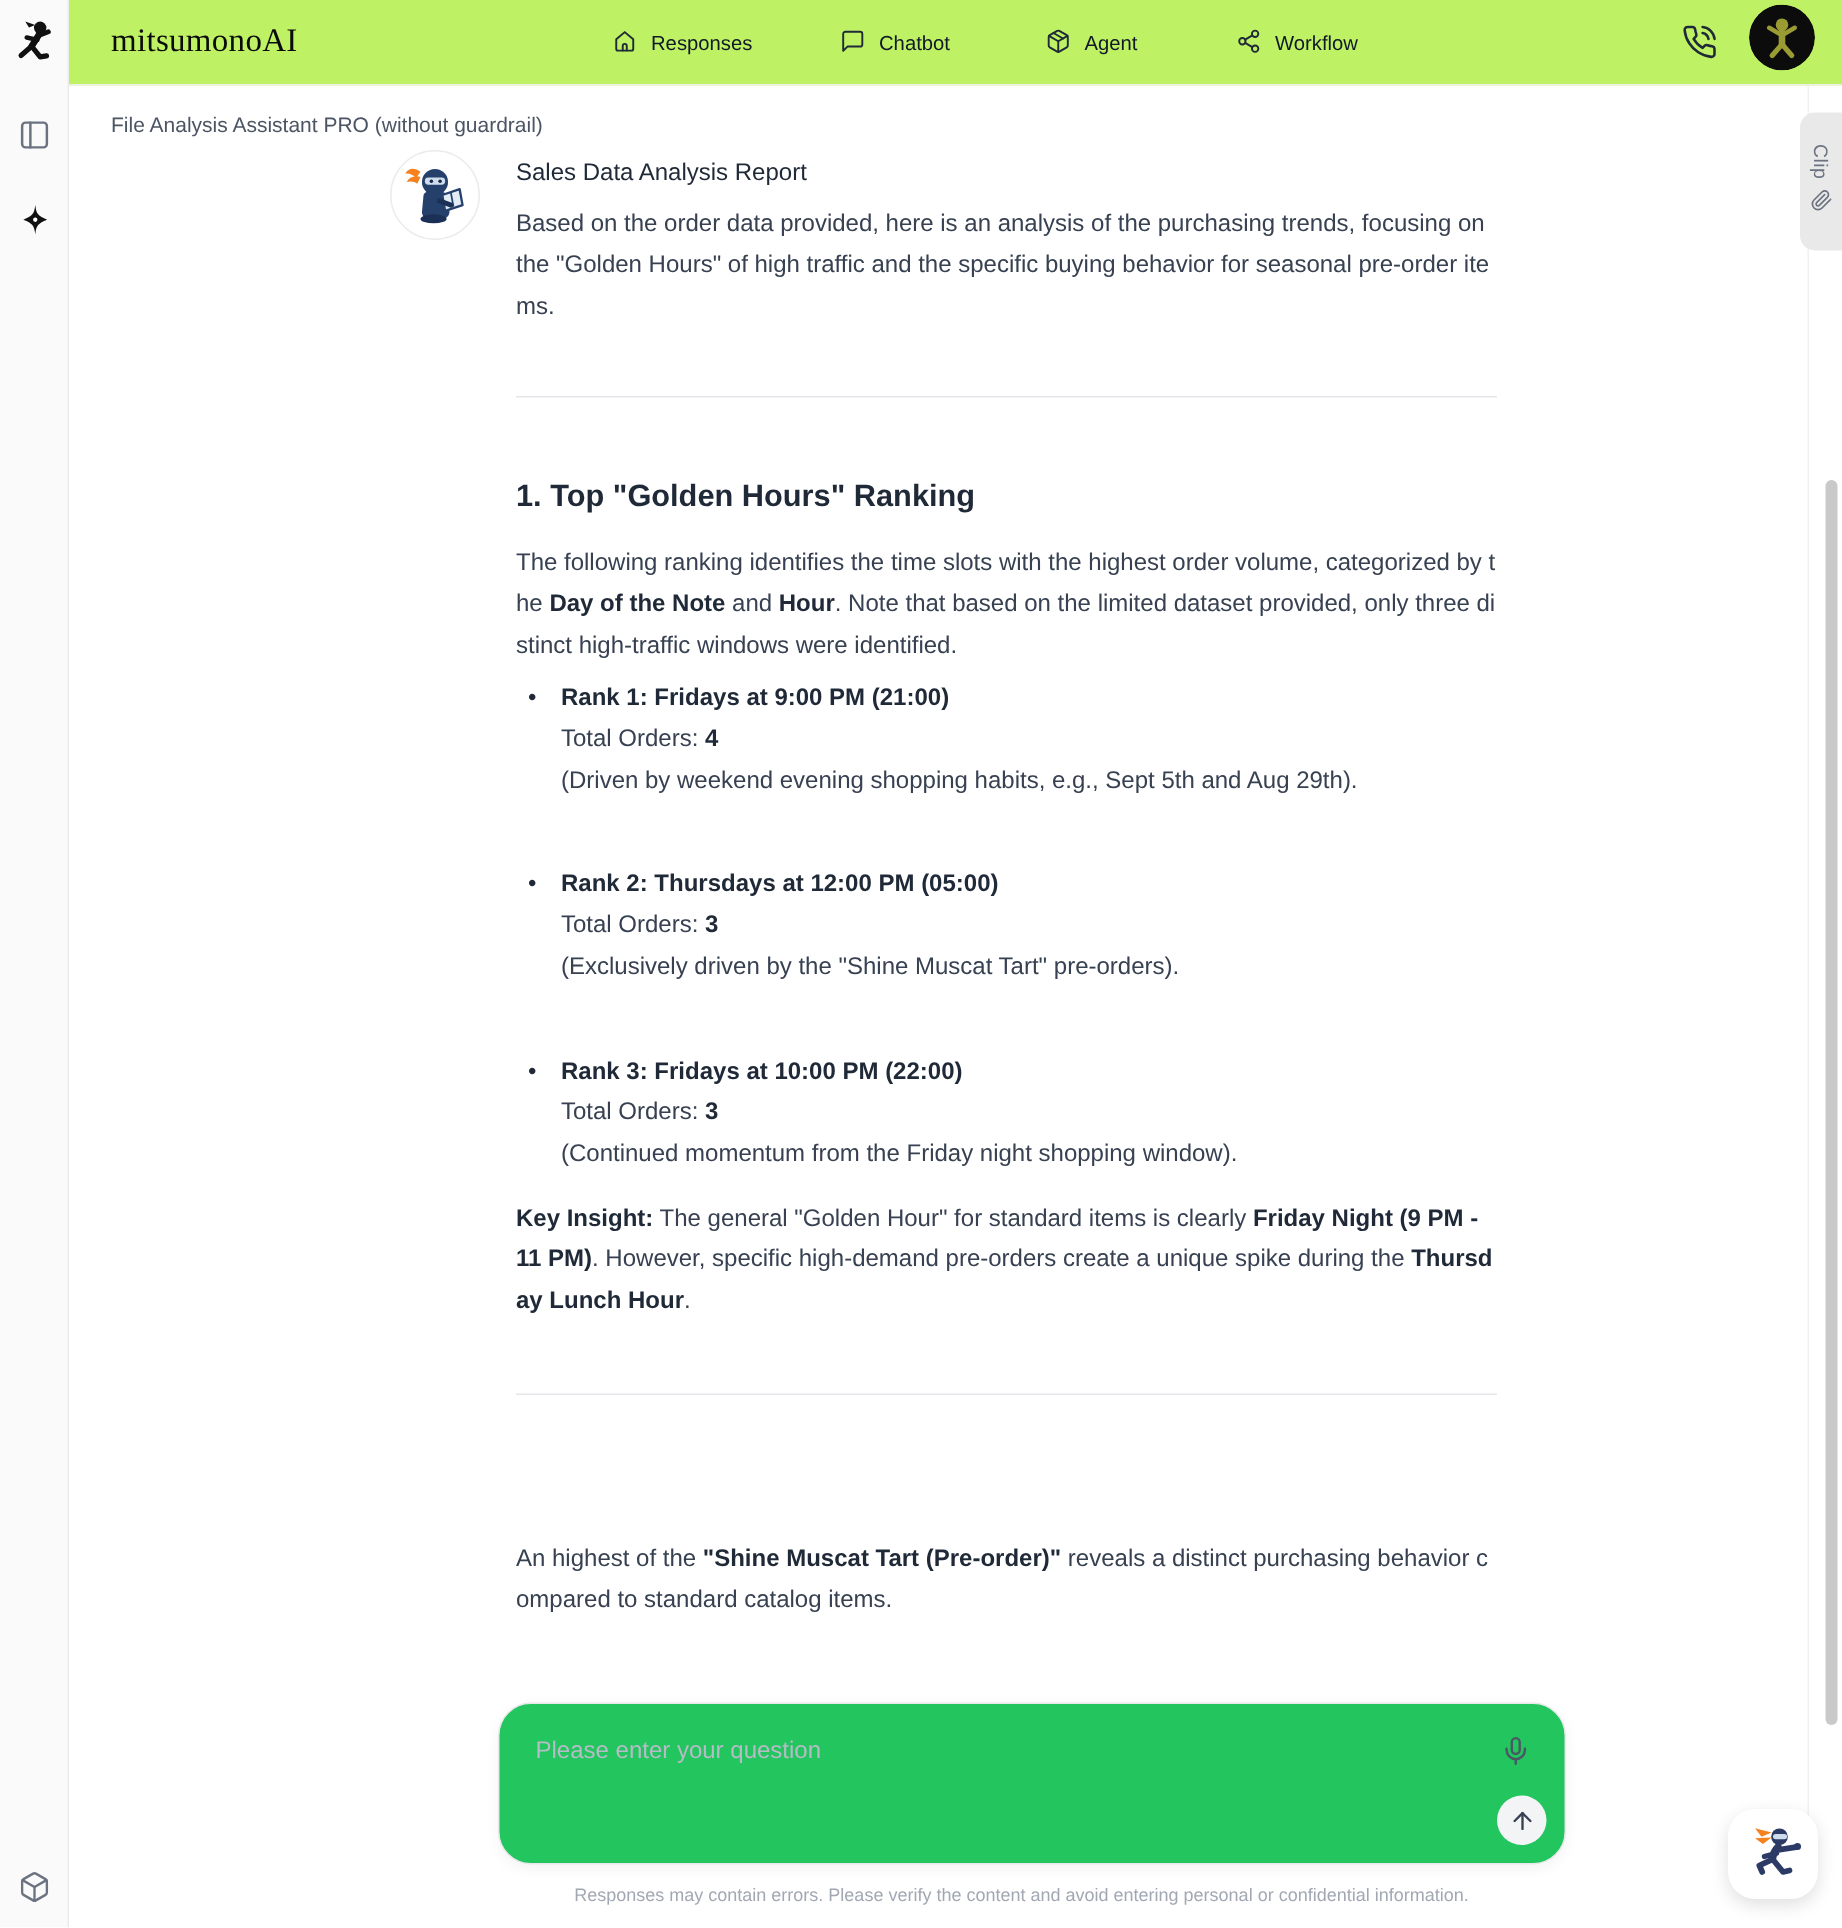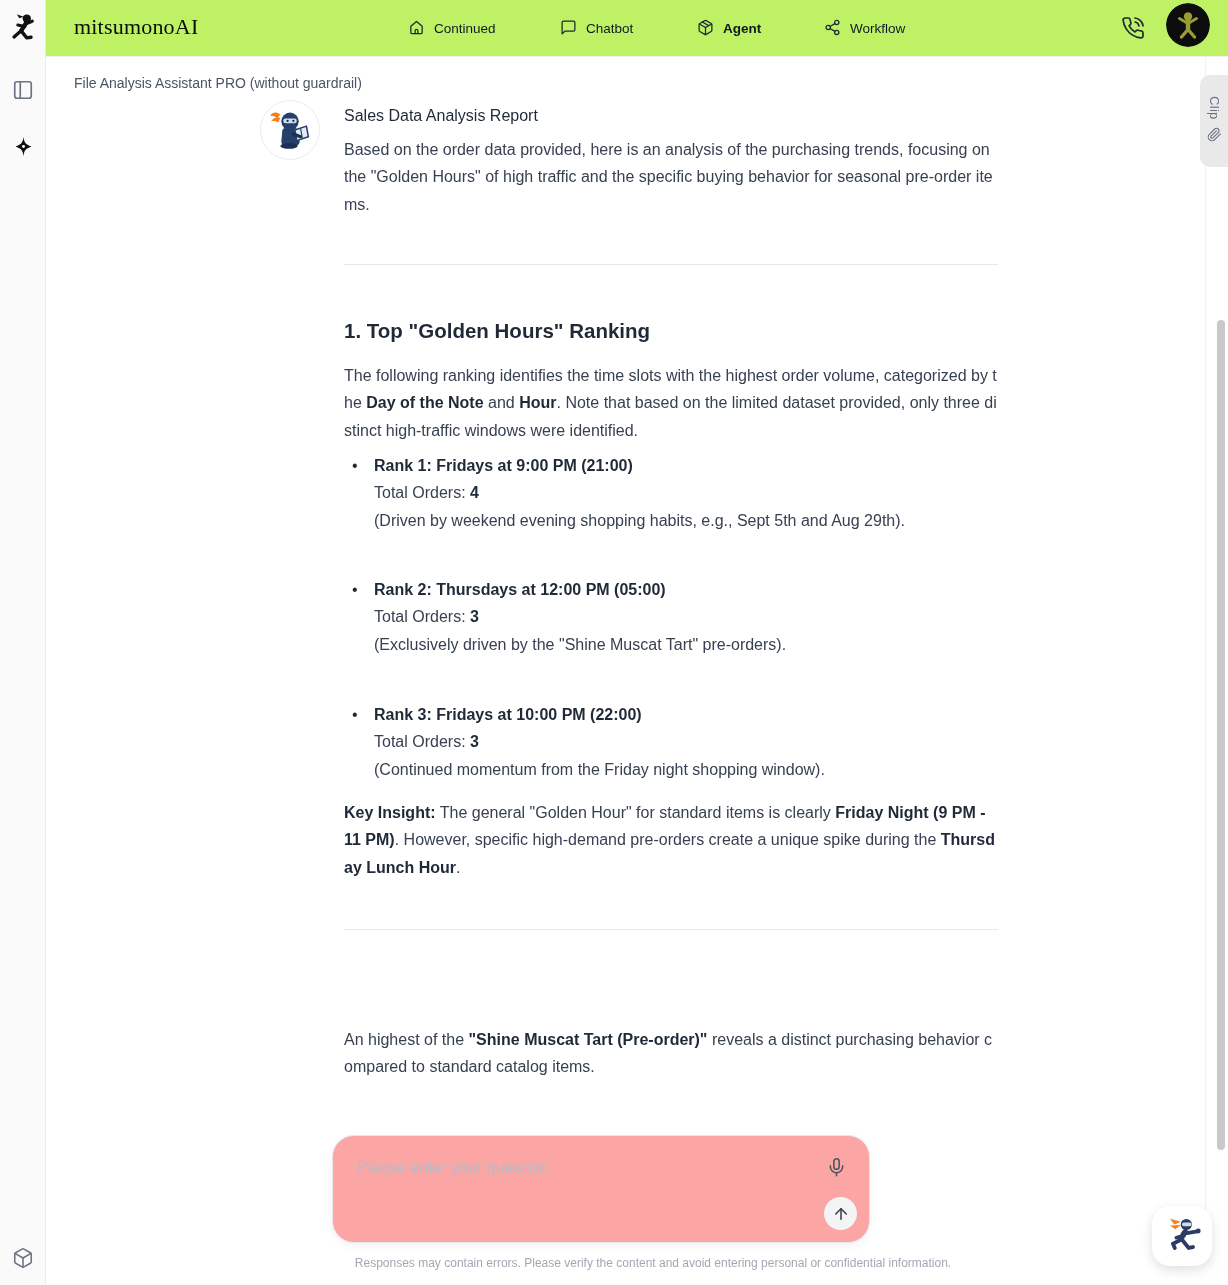--- a/index.html
+++ b/index.html
@@ -21,21 +21,21 @@
   .rail-btn.spark  { top:132px; color:#111111; }
   .rail-btn.cube   { top:1244px; }
 
   
   .topbar { left:46px; top:0; width:1182px; height:57px; background:#bef264; border-bottom:1px solid #efefef; z-index:20; }
   .brand { left:28px; top:14px; font-family:"Liberation Serif", serif; font-size:22px; font-weight:500; color:#0b0b0b; letter-spacing:0.2px; }
   .nav-item { top:0; height:57px; display:flex; align-items:center; gap:9px; color:#111827; font-size:13.5px; cursor:pointer; }
   .nav-item svg { color:#1f2937; }
   .nav-dashboard { left:362px; }
   .nav-chatbot   { left:514px; }
-  .nav-agent     { left:651px;font-weight:bold; }
+  .nav-agent     { left:651px; }
   .nav-workflow  { left:778px; }
   .phone-btn { left:1072px; top:13px; width:30px; height:30px; display:flex; align-items:center; justify-content:center; color:#1f2937; cursor:pointer; }
   .avatar { left:1120px; top:3px; width:44px; height:44px; border-radius:50%; overflow:hidden; cursor:pointer; }
 
   
   .chat-header { left:74px; top:75px; font-size:14px; color:#4b5563; }
 
   
   .msg-avatar { left:260px; top:100px; width:60px; height:60px; border-radius:50%; background:#fff; border:1px solid #ececec; display:flex; align-items:center; justify-content:center; overflow:hidden; }
   .content { left:344px; top:0; width:654px; height:1285px; }
@@ -53,26 +53,26 @@
   .rank-li { position:absolute; width:654px; padding-left:30px; }
   .rank-li .bullet { position:absolute; left:8px; top:0; font-size:16px; line-height:27.4px; color:#1f2937; }
   .li-line { font-size:16px; line-height:27.4px; color:#374151; word-break:break-all; }
   .rank-1 { top:452px; } .rank-2 { top:576px; } .rank-3 { top:701px; }
   .insight { top:799px; }
   .s2-intro { top:1026px; }
   .md-h4 { font-size:17.5px; line-height:24px; }
   .h4-1 { top:1098px; }
 
   
-  .composer { left:332px; top:1135px; width:538px; height:108px; background:#fca5a5; border:1px solid #e7e8ea; border-radius:22px; box-shadow:0 3px 10px rgba(0,0,0,0.05); z-index:40; }
+  .composer { left:332px; top:1135px; width:712px; height:108px; background:#22c55e; border:1px solid #e7e8ea; border-radius:22px; box-shadow:0 3px 10px rgba(0,0,0,0.05); z-index:40; }
   .composer-input { position:absolute; left:24px; top:18px; width:560px; height:28px; border:none; outline:none; font-size:16px; color:#1f2937; font-family:"Liberation Sans", sans-serif; background:transparent; }
   .composer-input::placeholder { color:#b6bcc6; }
   .mic-btn { position:absolute; right:20px; top:18px; width:26px; height:26px; display:flex; align-items:center; justify-content:center; color:#4b5563; cursor:pointer; }
   .send-btn { position:absolute; right:12px; bottom:12px; width:33px; height:33px; border-radius:50%; background:#f3f4f6; display:flex; align-items:center; justify-content:center; color:#374151; cursor:pointer; border:none; }
-  .disclaimer { left:320px; top:1256px; width:666px; text-align:center; font-size:12px; color:#a2a8b3; z-index:40; }
+  .disclaimer { left:348px; top:1256px; width:666px; text-align:center; font-size:12px; color:#a2a8b3; z-index:40; }
 
   
   .clip-tab { right:0; top:75px; width:28px; height:92px; background:#e9e9e9; border-radius:10px 0 0 10px; display:flex; flex-direction:column; align-items:center; justify-content:center; gap:7px; color:#6b7280; cursor:pointer; z-index:25; }
   .clip-label { writing-mode:vertical-rl; font-size:13px; letter-spacing:0.3px; }
   .clip-tab svg { transform:rotate(0deg); }
   .scroll-track-line { right:22px; top:57px; width:1px; height:1185px; background:#f1f1f1; }
   .scroll-thumb { right:3px; top:320px; width:8px; height:830px; background:#c9c9c9; border-radius:4px; z-index:26; cursor:pointer; }
   .fab { left:1152px; top:1206px; width:60px; height:60px; background:#fff; border-radius:18px; box-shadow:0 4px 12px rgba(0,0,0,0.13); display:flex; align-items:center; justify-content:center; cursor:pointer; z-index:50; border:none; }
 </style>
 </head>
@@ -114,21 +114,21 @@
 <div class="abs topbar">
   <div class="abs brand">mitsumonoAI</div>
 
   <div class="abs nav-item nav-dashboard">
     <span>
       <svg width="17" height="17" viewBox="0 0 24 24" fill="none" stroke="currentColor" stroke-width="1.8" stroke-linecap="round" stroke-linejoin="round">
           <path d="M4 10.2 12 3.4l8 6.8V19a1.8 1.8 0 0 1-1.8 1.8H5.8A1.8 1.8 0 0 1 4 19Z"></path>
           <path d="M10.1 20.6v-4.2a1.9 1.9 0 0 1 3.8 0v4.2"></path>
         </svg>
     </span>
-    <span>Continued</span>
+    <span>Responses</span>
   </div>
 
   <div class="abs nav-item nav-chatbot">
     <span>
       <svg width="17" height="17" viewBox="0 0 24 24" fill="none" stroke="currentColor" stroke-width="1.8" stroke-linecap="round" stroke-linejoin="round">
           <path d="M21 15a2 2 0 0 1-2 2H7l-4 4V5a2 2 0 0 1 2-2h14a2 2 0 0 1 2 2z"></path>
         </svg>
     </span>
     <span>Chatbot</span>
   </div>

